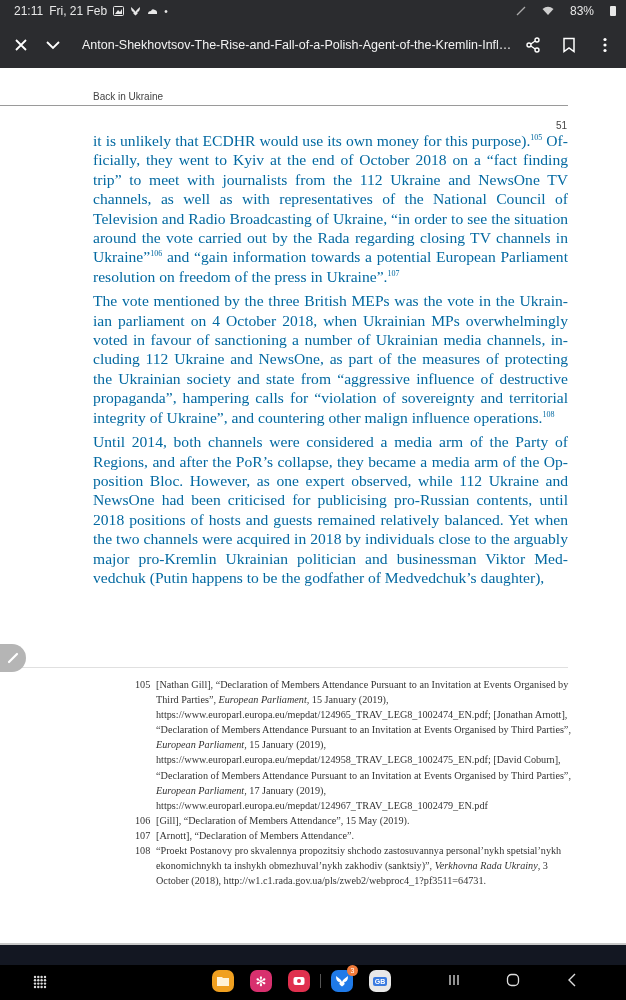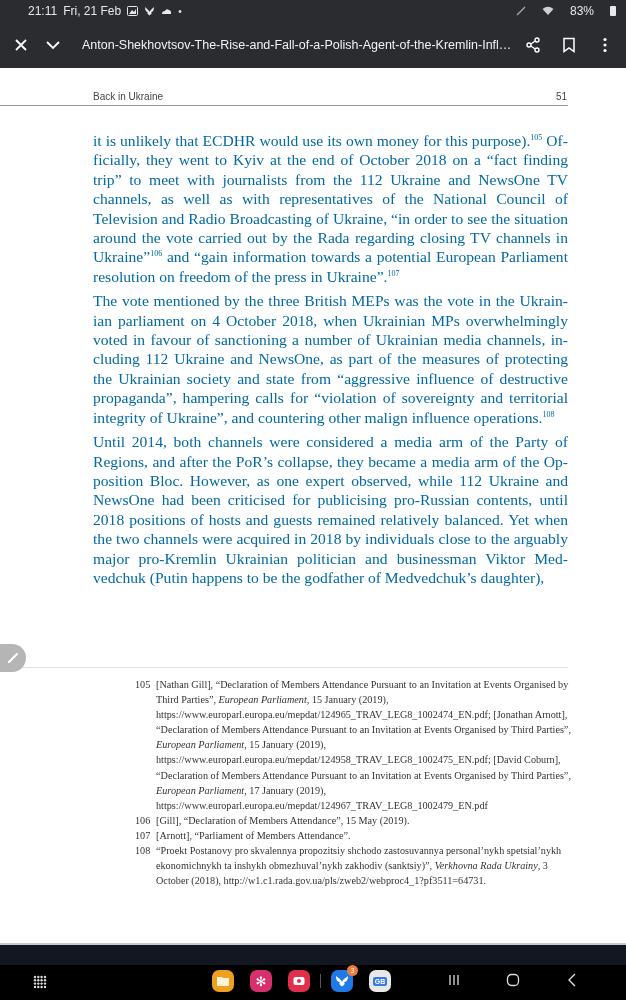--- a/index.html
+++ b/index.html
@@ -1,39 +1,39 @@
 <!DOCTYPE html>
 <html><head>
 <meta charset="utf-8">
 <style>
   * { box-sizing: border-box; margin: 0; padding: 0; }
   html, body { width: 626px; height: 1000px; overflow: hidden; background: #ffffff; }
   body { position: relative; font-family: "Liberation Sans", sans-serif; }
 
   
-  .status-bar { position: absolute; left: 0; top: 0; width: 626px; height: 22px; background: #2b2c2f; color: #e8e8e8; font-size: 12px; display: flex; align-items: center; padding: 0 10px 0 28px; }
+  .status-bar { position: absolute; left: 0; top: 0; width: 626px; height: 22px; background: #2b2c2f; color: #e8e8e8; font-size: 12px; display: flex; align-items: center; padding: 0 10px 0 14px; }
   .status-bar .left { display: flex; align-items: center; gap: 6px; }
   .status-bar .right { margin-left: auto; display: flex; align-items: center; gap: 16px; }
   .sb-icon { display: inline-block; width: 11px; height: 10px; }
   .batt { display: inline-block; width: 6px; height: 10px; background: #e8e8e8; border-radius: 1px; }
 
   
   .app-bar { position: absolute; left: 0; top: 22px; width: 626px; height: 46px; background: #2b2c2f; color: #fff; display: flex; align-items: center; }
   .app-bar .btn { width: 30px; height: 30px; display: flex; align-items: center; justify-content: center; cursor: pointer; }
   .close-btn { margin-left: 6px; }
   .chev-btn { margin-left: 2px; }
   .title-wrap { margin-left: 14px; display: flex; flex-direction: column; width: 430px; overflow: hidden; }
   .title { font-size: 12.5px; color: #f2f2f2; white-space: nowrap; overflow: hidden; text-overflow: ellipsis; }
   .subtitle { font-size: 9.5px; color: #c9c9c9; margin-top: 3px; }
   .actions { margin-left: auto; display: flex; align-items: center; gap: 6px; margin-right: 6px; }
 
   
   .page { position: absolute; left: 0; top: 68px; width: 626px; height: 876px; background: #fff; }
   .running-head { position: absolute; left: 93px; top: 23px; width: 474px; font-size: 10px; color: #444; display: flex; }
-  .running-head .pn { margin-left: auto; }
+  .running-head .pn { margin-left: auto; margin-top: 29px; }
   .head-rule { position: absolute; left: 0; top: 37px; width: 568px; height: 1px; background: #9a9a9a; }
   .body-text { position: absolute; left: 93px; top: 63px; width: 475px; font-family: "Liberation Serif", "DejaVu Serif", serif; font-size: 15.6px; line-height: 19.4px; color: #0369a1; text-align: justify; }
   .body-text p { margin-bottom: 5px; hyphens: manual; }
   sup { font-size: 8px; vertical-align: 6px; line-height: 0; }
   .fn-rule { position: absolute; left: 0; top: 599px; width: 568px; height: 1px; background: #e0e0e0; }
   .footnotes { position: absolute; left: 135px; top: 609px; width: 440px; font-family: "Liberation Serif", "DejaVu Serif", serif; font-size: 10.2px; line-height: 15.1px; color: #333; }
   .fn { display: flex; }
   .fn .num { width: 21px; flex: none; }
   .fn .txt { flex: 1; }
   .fn i { font-style: italic; }
@@ -138,21 +138,21 @@
       <div class="fn">
         <span class="num">105</span>
         <span class="txt">[Nathan Gill], “Declaration of Members Attendance Pursuant to an Invitation at Events Organised by Third Parties”, <i>European Parliament</i>, 15 January (2019), https://www.europarl.europa.eu/mepdat/124965_TRAV_LEG8_1002474_EN.pdf; [Jonathan Arnott], “Declaration of Members Attendance Pursuant to an Invitation at Events Organised by Third Parties”, <i>European Parliament</i>, 15 January (2019), https://www.europarl.europa.eu/mepdat/124958_TRAV_LEG8_1002475_EN.pdf; [David Coburn], “Declaration of Members Attendance Pursuant to an Invitation at Events Organised by Third Parties”, <i>European Parliament</i>, 17 January (2019), https://www.europarl.europa.eu/mepdat/124967_TRAV_LEG8_1002479_EN.pdf</span>
       </div>
       <div class="fn">
         <span class="num">106</span>
         <span class="txt">[Gill], “Declaration of Members Attendance”, 15 May (2019).</span>
       </div>
       <div class="fn">
         <span class="num">107</span>
-        <span class="txt">[Arnott], “Parliament of Members Attendance”.</span>
+        <span class="txt">[Arnott], “Declaration of Members Attendance”.</span>
       </div>
       <div class="fn">
         <span class="num">108</span>
         <span class="txt">“Proekt Postanovy pro skvalennya propozitsiy shchodo zastosuvannya personal’nykh spetsial’nykh ekonomichnykh ta inshykh obmezhuval’nykh zakhodiv (sanktsiy)”, <i>Verkhovna Rada Ukrainy</i>, 3 October (2018), http://w1.c1.rada.gov.ua/pls/zweb2/webproc4_1?pf3511=64731.</span>
       </div>
     </div>
 
   <div class="edit-fab">
     <svg width="12" height="12" viewBox="0 0 12 12">
         <path d="M2 10 L10 2" stroke="#fff" stroke-width="2.2" stroke-linecap="round"></path>

